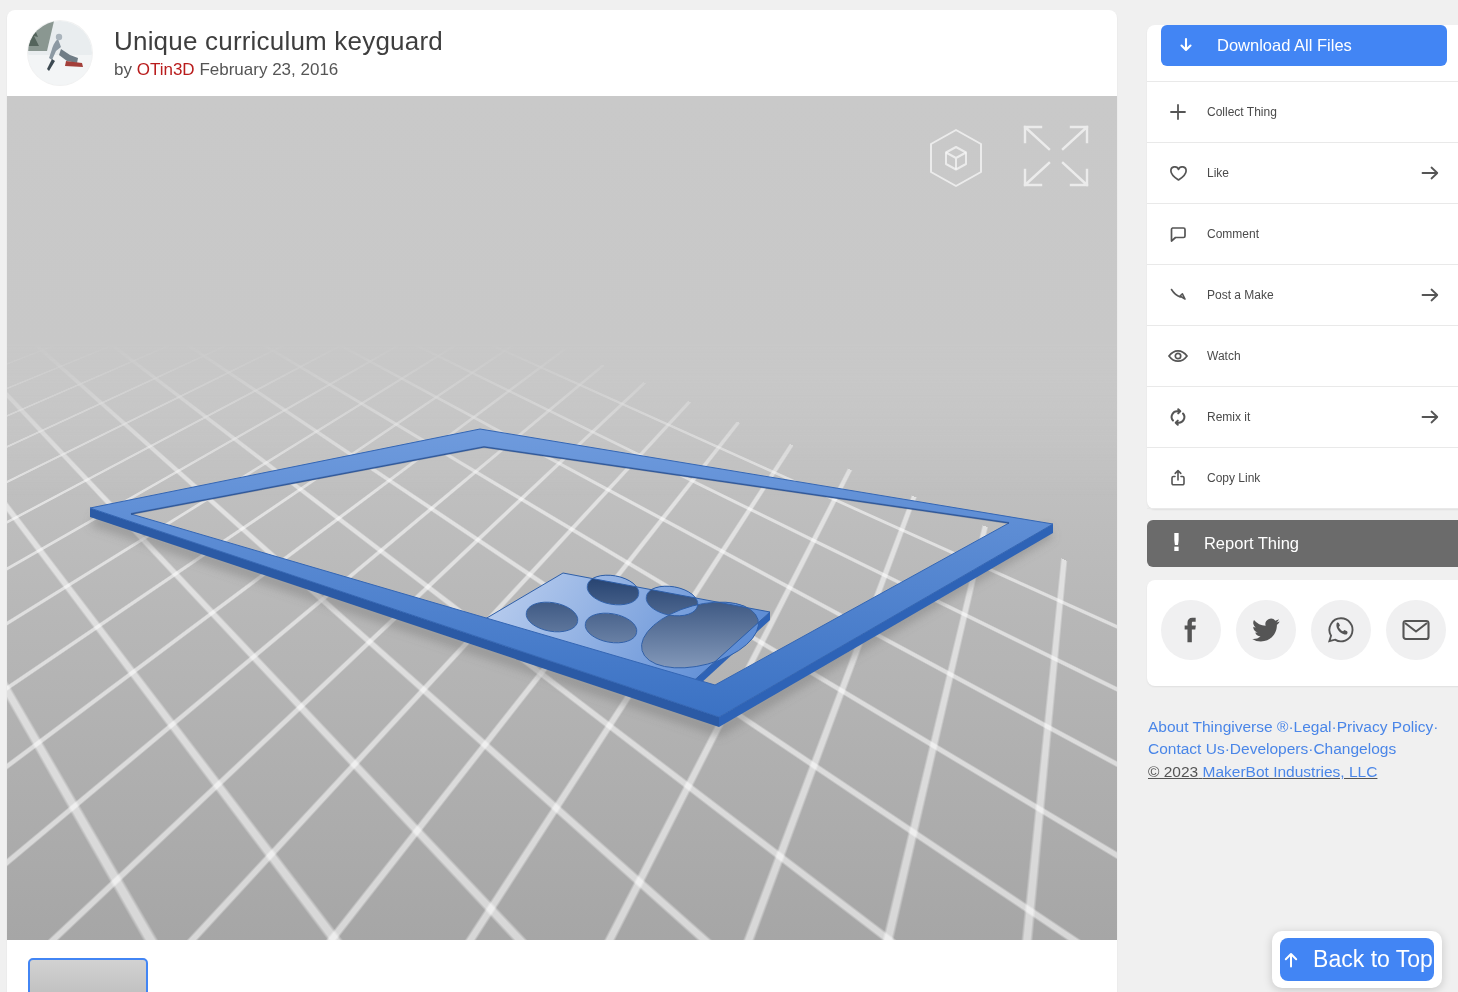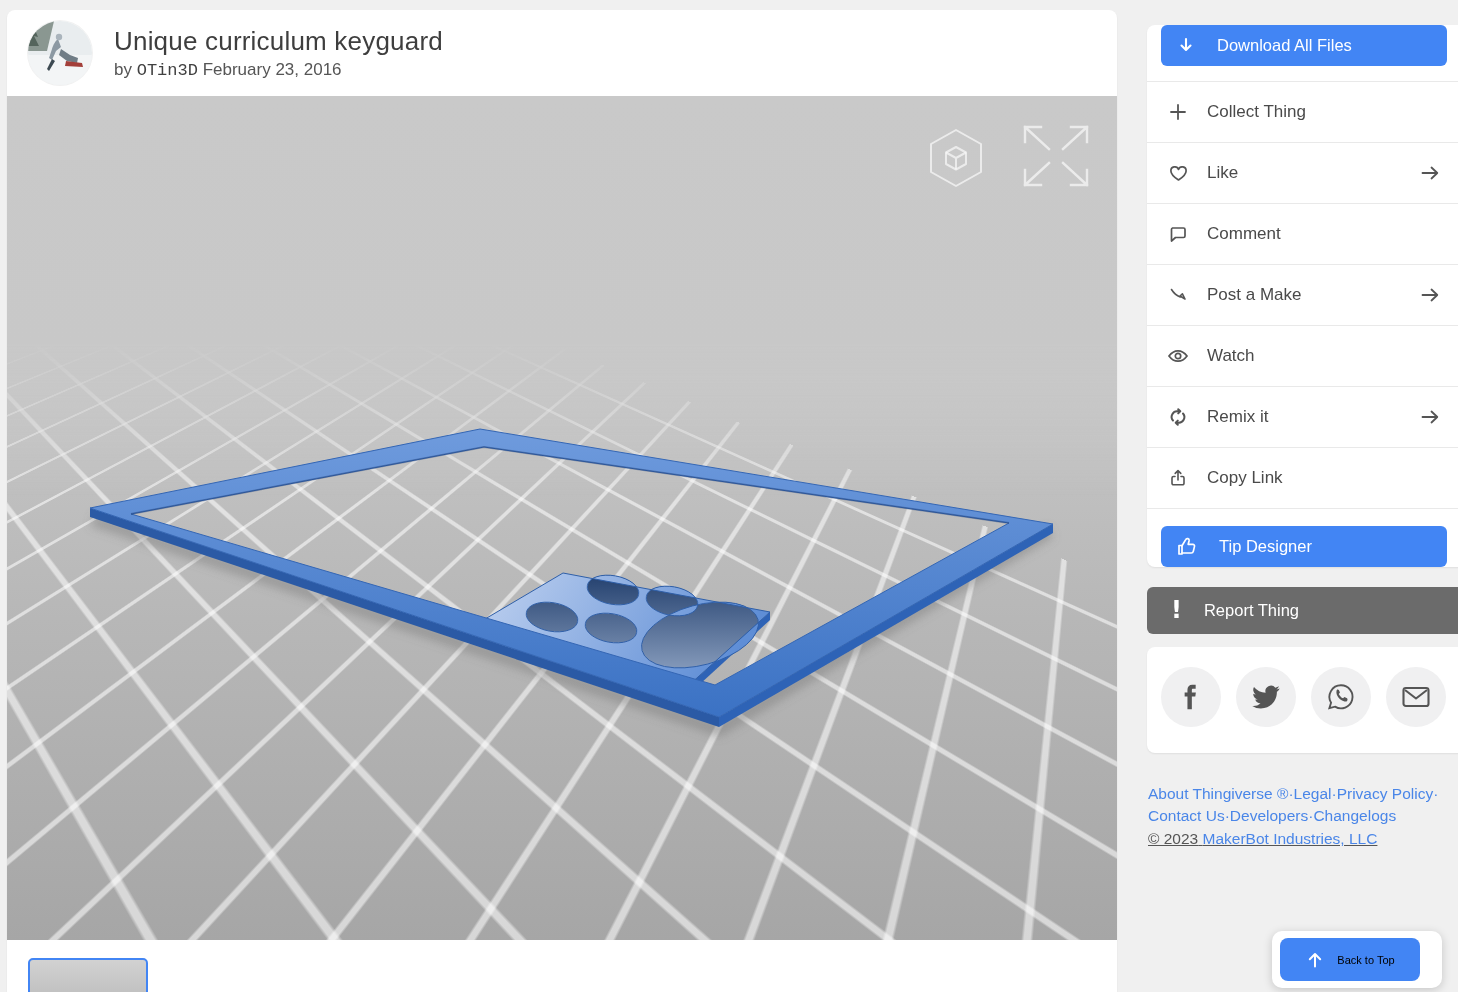--- a/index.html
+++ b/index.html
@@ -7,21 +7,21 @@
     -webkit-font-smoothing:antialiased;}
   .card{background:#fff;border-radius:8px;box-shadow:0 1px 2px rgba(0,0,0,.07);}
   
   #main{position:absolute;left:7px;top:10px;width:1110px;height:982px;
     background:#fff;border-radius:8px 8px 0 0;box-shadow:0 1px 2px rgba(0,0,0,.07);}
   #hdr{position:relative;height:64px;}
   #avatar{position:absolute;left:21px;top:11px;width:64px;height:64px;border-radius:50%;
     overflow:hidden;box-shadow:0 0 0 1px rgba(0,0,0,.06);}
   #title{position:absolute;left:107px;top:16px;font-size:26px;color:#3e3e3e;letter-spacing:.2px;}
   #byline{position:absolute;left:107px;top:50px;font-size:17px;color:#555;}
-  #byline a{color:#404040;text-decoration:none;font-family:Liberation Mono, monospace;}
+  #byline a{color:#b91c1c;text-decoration:none;}
   
   #viewer{position:absolute;left:0;top:86px;width:1110px;height:844px;overflow:hidden;
     background:linear-gradient(180deg,#cbcbcb 0%,#c7c7c7 32%,#b7b7b7 62%,#a6a6a6 100%);}
   #floor{position:absolute;left:50%;top:252px;width:3400px;height:2800px;margin-left:-1700px;
     transform-origin:50% 0;
     transform:perspective(620px) rotateX(56deg) rotateZ(37deg);
     background-image:
       repeating-linear-gradient(0deg,rgba(255,255,255,.55) 0 3px,transparent 3px 46px),
       repeating-linear-gradient(90deg,rgba(255,255,255,.55) 0 3px,transparent 3px 46px);}
   #floorfade{position:absolute;left:0;top:0;width:100%;height:400px;
@@ -33,42 +33,42 @@
     border-radius:5px;background:linear-gradient(180deg,#d2d2d2 0%,#bdbdbd 100%);}
   
   #side{position:absolute;left:1147px;top:10px;width:320px;}
   #actions{width:320px;border-radius:8px 0 0 8px;padding:0;}
   .bigbtn{position:relative;display:flex;align-items:center;justify-content:flex-start;
     margin:15px 14px;width:286px;height:41px;background:#4285f4;border-radius:6px;
     color:#fff;font-size:16.5px;cursor:pointer;gap:7px;}
   .bigbtn .bico{margin:0 14px 0 15px;display:flex;}
   .mrow{position:relative;display:flex;align-items:center;height:60px;padding:0 14px 0 20px;cursor:pointer;}
   .micon{width:22px;display:flex;justify-content:center;color:#555;}
-  .mlabel{margin-left:18px;font-size:17px;color:#4a4a4a;flex:1;}
+  .mlabel{margin-left:18px;font-size:12px;color:#4a4a4a;flex:1;}
   .marrow{color:#555;display:flex;margin-right:12px;}
   .msep{height:1px;background:#e9e9e9;margin:0;}
   #report{margin-top:11px;height:47px;background:#6b6b6b;border-radius:6px 0 0 6px;
     display:flex;align-items:center;color:#fff;cursor:pointer;}
   #report .rico{font-size:24px;font-weight:bold;margin:0 0 2px 24px;font-family:"DejaVu Sans",sans-serif;}
   #report .rlabel{margin-left:22px;font-size:16.5px;}
   #sharecard{margin-top:13px;border-radius:8px 0 0 8px;padding:20px 14px 26px 14px;}
   #sharetitle{font-size:23px;color:#3d3d3d;font-weight:500;margin:2px 0 22px 0;}
   .scircles{display:flex;gap:15px;}
   .scircle{width:60px;height:60px;border-radius:50%;background:#f0f0f1;display:flex;
     align-items:center;justify-content:center;color:#555;cursor:pointer;}
   #foot{margin-top:30px;padding-left:1px;font-size:15.5px;line-height:22px;color:#555;width:305px;}
   #foot a{color:#4a86e8;text-decoration:none;cursor:pointer;}
   .fseg{display:inline-block;}
   .fdot{color:#4a86e8;}
   #copyline{margin-top:1px;text-decoration:underline;}
   
   #btt-wrap{position:absolute;left:1272px;top:931px;width:170px;height:57px;background:#fff;
     border-radius:10px;box-shadow:0 2px 10px rgba(0,0,0,.18);}
-  #btt{position:absolute;left:8px;top:7px;width:140px;height:43px;background:#4285f4;border-radius:8px;
-    color:#000000;font-size:11px;display:flex;align-items:center;justify-content:center;gap:12px;cursor:pointer;}
+  #btt{position:absolute;left:8px;top:7px;width:154px;height:43px;background:#4285f4;border-radius:8px;
+    color:#ffffff;font-size:23px;display:flex;align-items:center;justify-content:center;gap:12px;cursor:pointer;}
 </style>
 </head>
 <body>
 
 <div id="main">
   <div id="hdr">
     <div id="avatar">
       <svg width="64" height="64" viewBox="0 0 64 64">
         <rect width="64" height="64" fill="#e9edef"></rect>
         <rect y="34" width="64" height="30" fill="#f3f5f6"></rect>
@@ -258,29 +258,20 @@
       <span class="micon">
         <svg width="20" height="20" viewBox="0 0 20 20" fill="none" stroke="currentColor" stroke-width="1.6" stroke-linecap="round" stroke-linejoin="round">
           <path d="M7 8.5 H5.5 A1.5 1.5 0 0 0 4 10 v5.3 A1.5 1.5 0 0 0 5.5 16.8 h9 A1.5 1.5 0 0 0 16 15.3 V10 a1.5 1.5 0 0 0 -1.5 -1.5 H13"></path>
           <path d="M10 12 V2.8 M7.2 5.4 L10 2.6 l2.8 2.8"></path>
           </svg>
       </span>
       <span class="mlabel">Copy Link</span>
     </div>
     <div class="msep"></div>
 
-    <div class="bigbtn" style="margin-top:17px;margin-bottom:20px">
-      <span class="bico">
-        <svg width="22" height="21" viewBox="0 0 22 21" fill="none" stroke="#fff" stroke-width="1.7" stroke-linejoin="round" stroke-linecap="round">
-          <path d="M3 9.5 h3 v8.5 H3 z"></path>
-          <path d="M6 17 h9.3 a2.1 2.1 0 0 0 2-1.6 l1.2-5 a1.7 1.7 0 0 0 -1.7 -2.1 h-4.6 l.9 -3.6 a1.8 1.8 0 0 0 -3.4 -1.1 L6 9.8"></path>
-          </svg>
-      </span>
-      <span>Tip Designer</span>
-    </div>
   </div>
 
   <div id="report">
     <span class="rico">!</span>
     <span class="rlabel">Report Thing</span>
   </div>
 
   <div id="sharecard" class="card">
     <div class="scircles">
       <span class="scircle">

